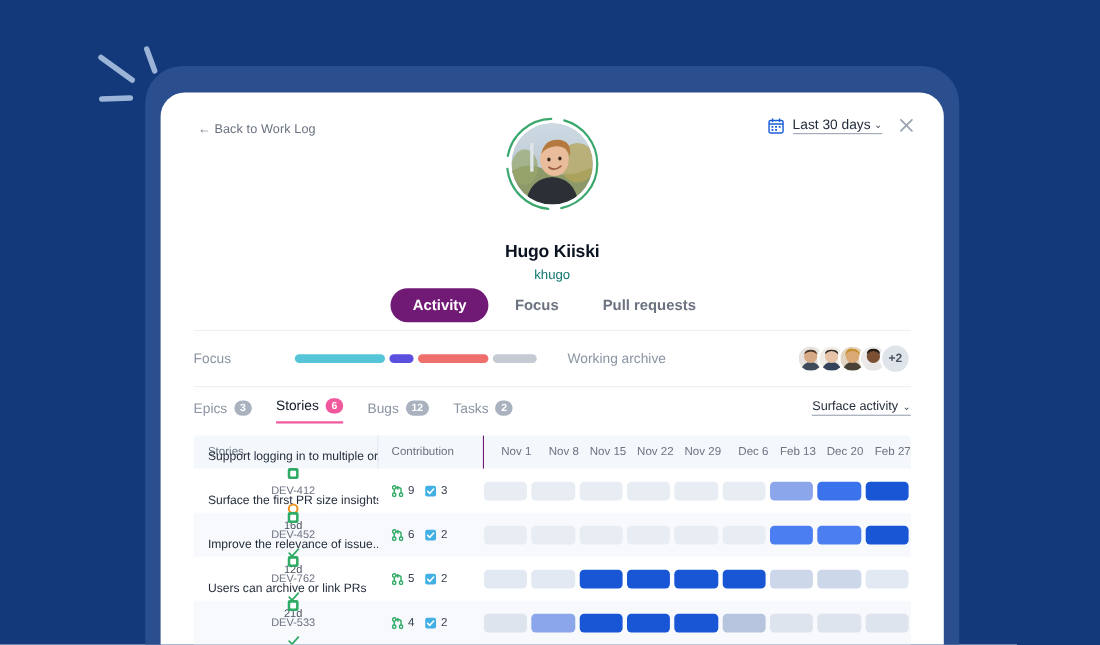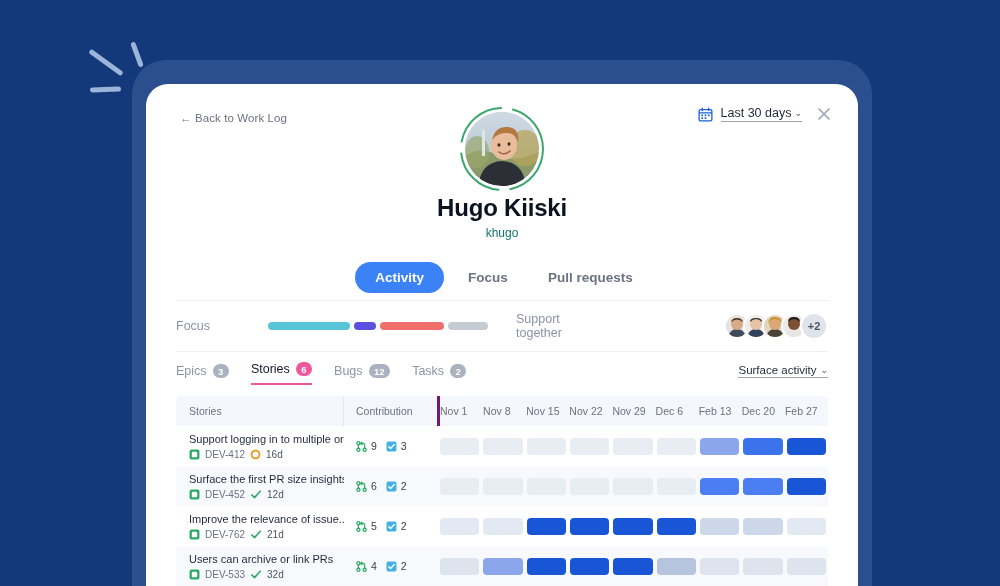--- a/index.html
+++ b/index.html
@@ -60,33 +60,33 @@
   .avatar-wrap {
     position: relative; width: 86px; height: 86px; margin: 0 auto;
   }
   .ring { position: absolute; inset: 0; }
   .avatar {
     position: absolute; left: 6px; top: 6px;
     width: 74px; height: 74px; border-radius: 50%;
     overflow: hidden; background: #b8c6cf;
   }
   .avatar svg { display: block; }
-  .pname { margin-top: 2px; font-size: 24px; font-weight: bold; color: #0b1220; letter-spacing: -.2px; }
+  .pname { margin-top: 29px; font-size: 16px; font-weight: bold; color: #0b1220; letter-spacing: -.2px; }
   .phandle { margin-top: 4px; font-size: 12px; color: #0f766e; }
 
   
   .maintabs {
     position: absolute; left: 0; top: 178px; width: 712px;
     display: flex; justify-content: center; align-items: center; gap: 8px;
   }
   .mtab {
     font-size: 13.5px; font-weight: bold; color: #6b7280;
     padding: 8px 16px; border-radius: 16px; white-space: nowrap;
   }
-  .mtab.active { background: #3b82f6; color: #ffffff; padding: 8px 20px; }
+  .mtab.active { background: #701a75; color: #ffffff; padding: 8px 20px; }
 
   
   .strip {
     position: absolute; left: 30px; top: 216px; width: 652px; height: 52px;
     border-top: 1px solid #eceff4; border-bottom: 1px solid #eceff4;
     display: flex; align-items: center;
   }
   .strip-left { width: 340px; display: flex; align-items: center; }
   .strip-label { font-size: 12.5px; color: #8b94a3; width: 92px; }
   .focusbar { display: flex; align-items: center; gap: 4px; }
@@ -123,29 +123,29 @@
   }
 
   
   .table { position: absolute; left: 30px; top: 312px; width: 652px; }
   .thead {
     display: flex; align-items: center; height: 30px;
     background: #f4f7fb; border-radius: 5px 5px 0 0;
     font-size: 10.5px; color: #6b7280;
   }
   .th-stories { width: 168px; padding-left: 13px; border-right: 1px solid #e5eaf1; height: 30px; display: flex; align-items: center;}
-  .th-contrib { width: 96px; padding-left: 12px; border-right: 3px solid #701a75; height: 30px; display: flex; align-items: center;}
+  .th-contrib { width: 96px; padding-left: 12px; border-right: 1px solid #701a75; height: 30px; display: flex; align-items: center;}
   .th-dates { flex: 1; display: flex; }
-  .th-date { flex: 1; text-align: left; }
+  .th-date { flex: 1; text-align: right; }
 
   .row { display: flex; align-items: center; height: 40px; }
   .row.alt { background: #f7f9fc; }
   .r-title { width: 168px; padding-left: 13px; }
   .r-name { font-size: 11px; color: #1f2937; line-height: 13px; white-space: nowrap; overflow: hidden; }
-  .r-meta { display: flex; align-items: center; gap: 5px; margin-top: 3px; }
+  .r-meta { display: flex; align-items: center; gap: 5px; margin-top: 3px; flex-direction: column; }
   .r-id { font-size: 10px; color: #6b7280; }
   .r-age { font-size: 10px; color: #4b5563; }
   .r-contrib { width: 96px; padding-left: 12px; display: flex; align-items: center; gap: 9px; }
   .cstat { display: flex; align-items: center; gap: 4px; font-size: 10.5px; color: #374151; }
   .cells { flex: 1; display: flex; gap: 4px; padding-right: 2px; }
   .cell { flex: 1; height: 17px; border-radius: 4px; }
 
   svg { display: block; }
 </style>
 </head>
@@ -234,21 +234,21 @@
     <div class="strip-left">
       <div class="strip-label">Focus</div>
       <div class="focusbar">
         <span class="fseg" id="fs0" style="background: rgb(87, 197, 216); width: 82px;"></span>
         <span class="fseg" id="fs1" style="background: rgb(91, 79, 224); width: 22px;"></span>
         <span class="fseg" id="fs2" style="background: rgb(239, 111, 108); width: 64px;"></span>
         <span class="fseg" id="fs3" style="background: rgb(198, 202, 211); width: 40px;"></span>
       </div>
     </div>
     <div class="strip-right">
-      <div class="strip-label">Support together</div>
+      <div class="strip-label">Working archive</div>
       <div class="avatars">
         <div class="av">
           <svg width="22" height="22" viewBox="0 0 22 22">
                 <rect width="22" height="22" fill="#e6e3df"></rect>
                 <path d="M2 22 Q4 14 11 14 Q18 14 20 22Z" fill="#3f4b5b"></path>
                 <circle cx="11" cy="9" r="6" fill="#d8a985"></circle>
                 <path d="M5 7 Q11 2 17 7 Q16 3 11 3 Q6 3 5 7" fill="#4a3526"></path>
               </svg>
         </div>
         <div class="av">

